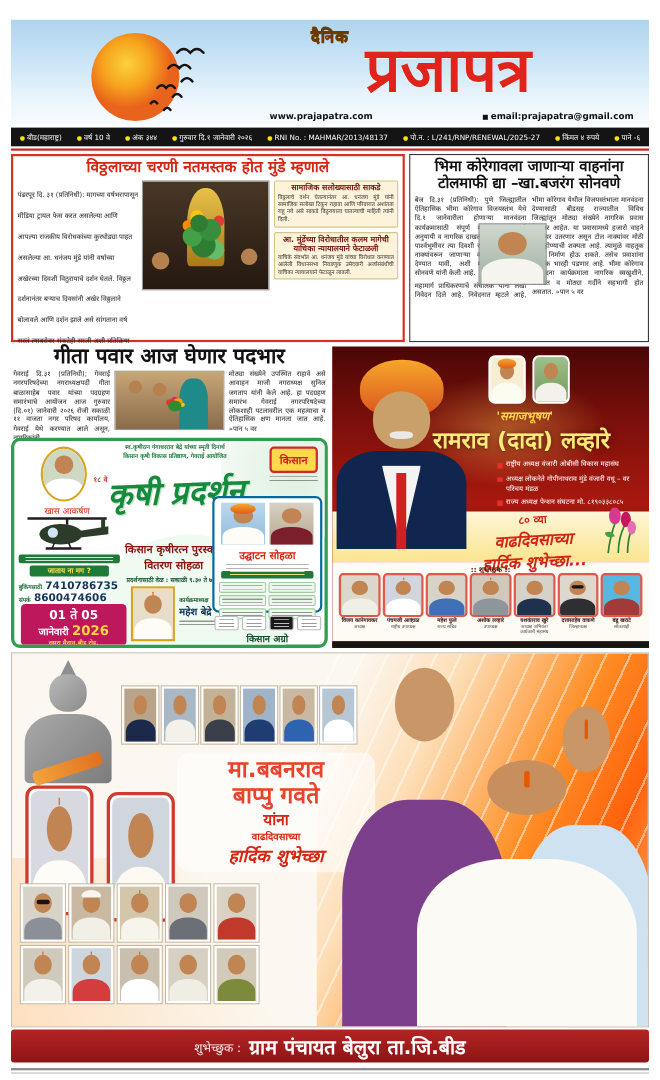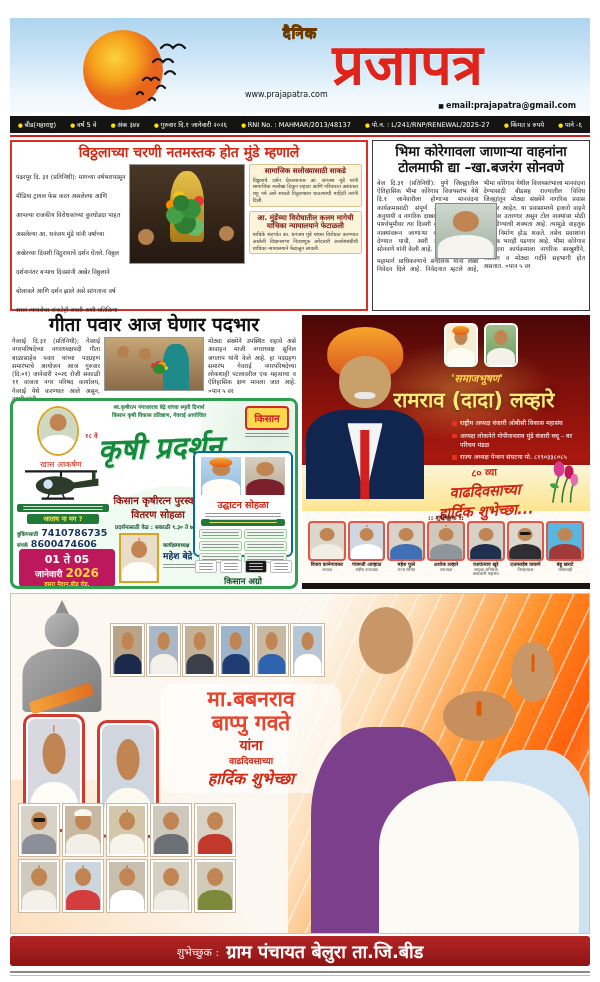--- a/index.html
+++ b/index.html
@@ -7,21 +7,21 @@
   .abs { position:absolute; }
   .ctr { text-align:center; }
 
   
   #banner { left:10px; top:18px; width:580px; height:95px;
     background:linear-gradient(180deg,#aed4ee 0%,#cfe7f7 45%,#eef7fd 80%,#f7fbff 100%); overflow:hidden; }
   #daily { left:0; right:0; top:4px; font-size:15px; font-weight:800; color:#f2c200;
     -webkit-text-stroke:.7px #6b3a00; text-shadow:0 1px 0 #5a2d00; letter-spacing:1px; }
   #nptitle { left:215px; top:18px; width:365px; font-size:56px; line-height:1.05; font-weight:800;
     color:#e0231b; text-shadow:0 1px 0 #fff; text-align:center; }
-  #site { left:235px; bottom:14px; font-size:8px; font-weight:400; color:#111; }
+  #site { left:235px; bottom:3px; font-size:8px; font-weight:700; color:#111; }
   #mail { right:14px; bottom:3px; font-size:8px; font-weight:700; color:#111; }
   #mail::before { content:"■ "; font-size:6px; }
 
   
   #infobar { left:10px; top:116px; width:580px; height:17px; background:#141414; color:#fff;
     display:flex; align-items:center; justify-content:space-between; padding:0 8px; }
   .ib { font-size:6.6px; white-space:nowrap; }
   .ib::before { content:"● "; color:#ffe400; font-size:5.5px; }
   #redrule { left:10px; top:135px; width:580px; height:2px; background:#cf2020; }
 
@@ -197,21 +197,21 @@
     </g>
   </svg>
   <div id="daily" class="abs ctr">दैनिक</div>
   <div id="nptitle" class="abs">प्रजापत्र</div>
   <div id="site" class="abs">www.prajapatra.com</div>
   <div id="mail" class="abs">email:prajapatra@gmail.com</div>
 </div>
 
 <div id="infobar" class="abs">
   <span class="ib">बीड(महाराष्ट्र)</span>
-  <span class="ib">वर्ष 5 वे</span>
+  <span class="ib">वर्ष 10 वे</span>
   <span class="ib">अंक ३४४</span>
   <span class="ib">गुरुवार दि.१ जानेवारी २०२६</span>
   <span class="ib">RNI No. : MAHMAR/2013/48137</span>
   <span class="ib">पो.न. : L/241/RNP/RENEWAL/2025-27</span>
   <span class="ib">किंमत ४ रुपये</span>
   <span class="ib">पाने -६</span>
 </div>
 <div id="redrule" class="abs"></div>
 
 <div id="lead" class="abs">

